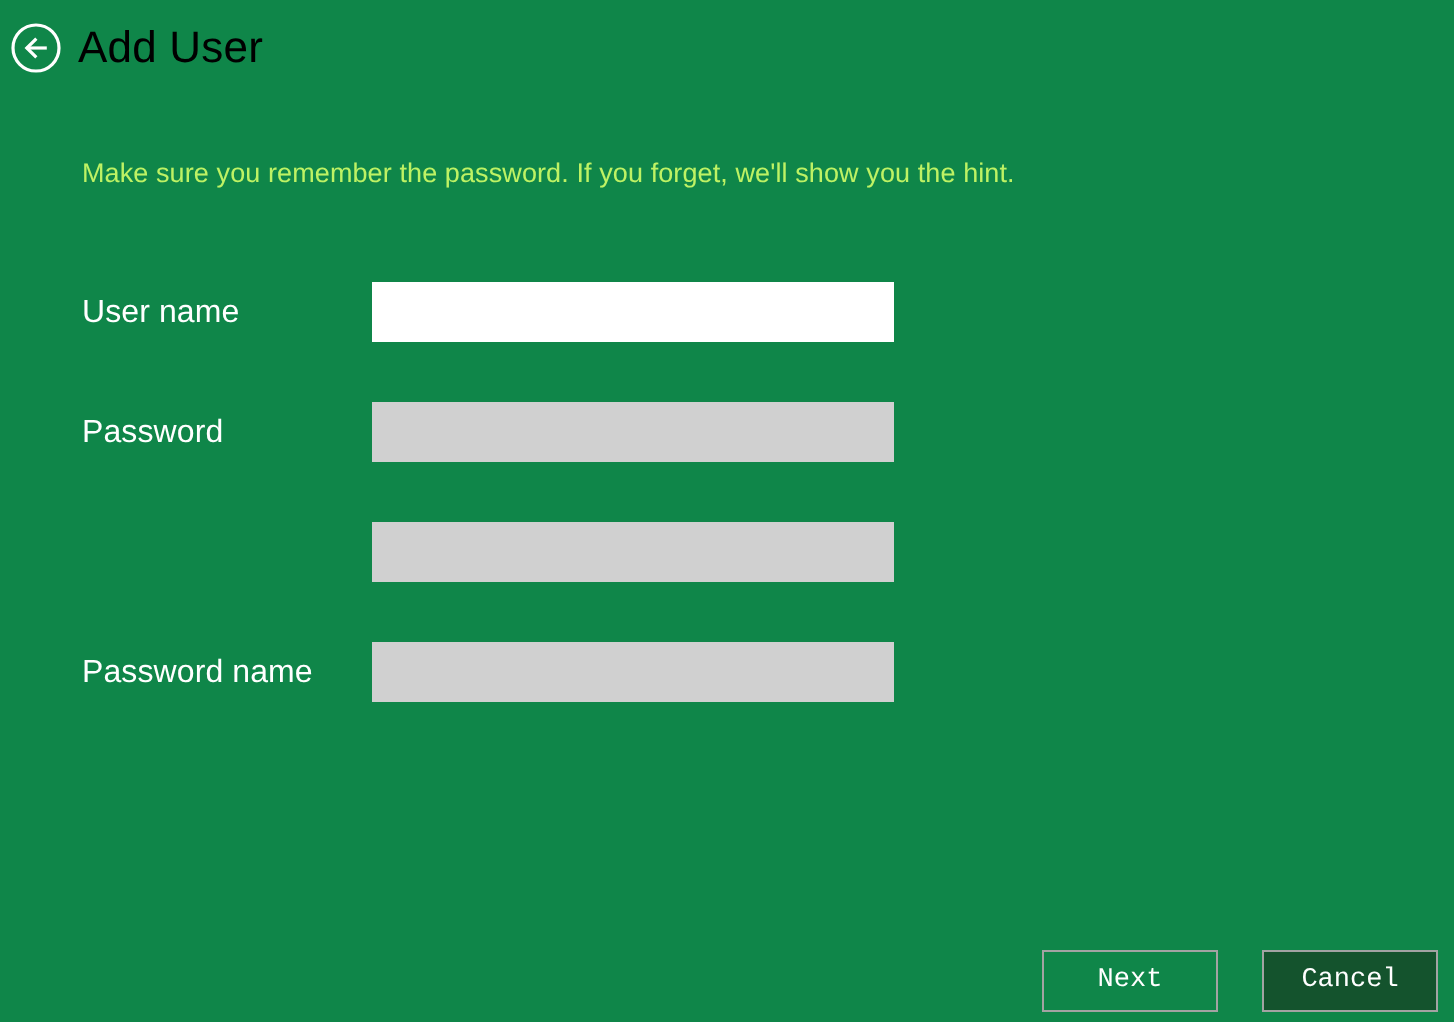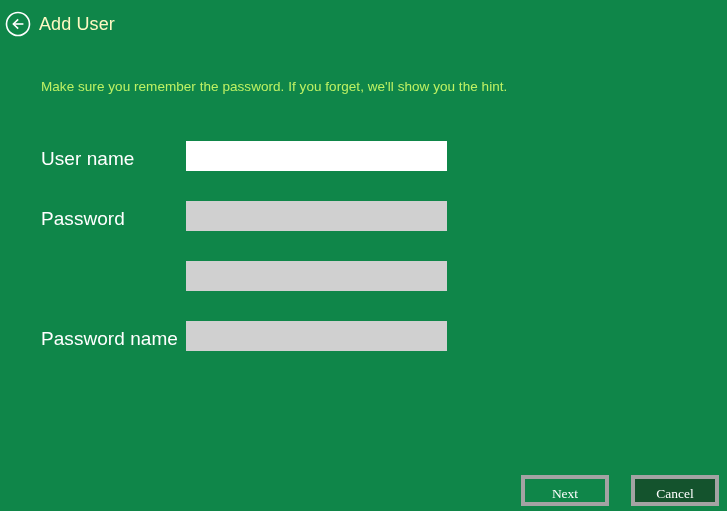--- a/index.html
+++ b/index.html
@@ -39,23 +39,23 @@
     cursor: pointer;
   }
   #back-button svg {
     display: block;
   }
 
   #page-title {
     position: absolute;
     left: 39px;
     top: 6px;
-    font-size: 18px;
+    font-size: 22px;
     font-weight: 300;
-    color: #fef9c3;
+    color: #000000;
     letter-spacing: 0.1px;
     line-height: 36px;
     white-space: nowrap;
   }
 
   
   #instruction {
     position: absolute;
     left: 41px;
     top: 79px;
@@ -73,21 +73,21 @@
     width: 727px;
   }
   .form-row {
     position: relative;
     height: 60px;
   }
   .field-label {
     position: absolute;
     left: 41px;
     top: 7px;
-    font-size: 19px;
+    font-size: 16px;
     color: #ffffff;
     white-space: nowrap;
     letter-spacing: 0.05px;
   }
   .field-input {
     position: absolute;
     left: 186px;
     top: 0;
     width: 261px;
     height: 30px;
@@ -110,24 +110,24 @@
     left: 0;
     top: 475px;
     width: 727px;
     height: 36px;
   }
   .dialog-button {
     position: absolute;
     top: 0;
     height: 31px;
     box-sizing: border-box;
-    border: 4px solid #a3a3a3;
+    border: 1px solid #a3a3a3;
     background: transparent;
     color: #ffffff;
-    font-family: Liberation Serif, serif;
+    font-family: Liberation Mono, monospace;
     font-size: 13.5px;
     line-height: 29px;
     text-align: center;
     cursor: pointer;
     padding: 0;
   }
   #next-button {
     left: 521px;
     width: 88px;
     background: transparent;

